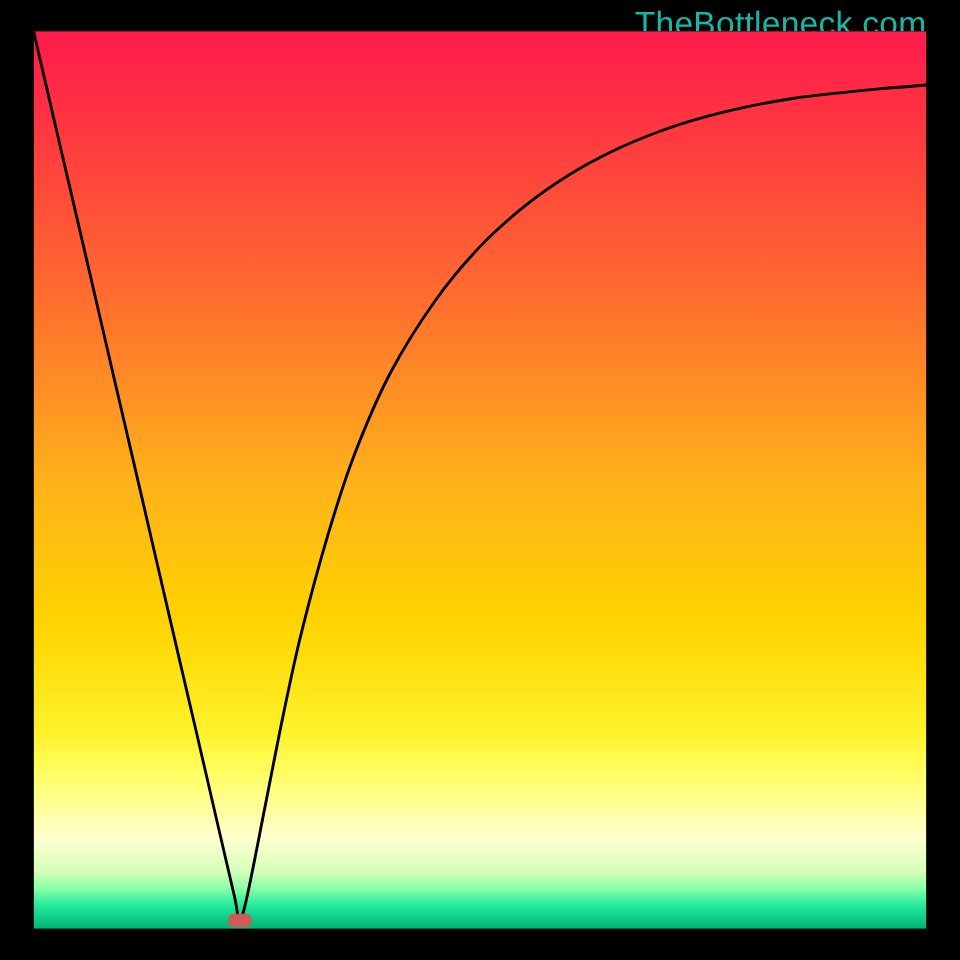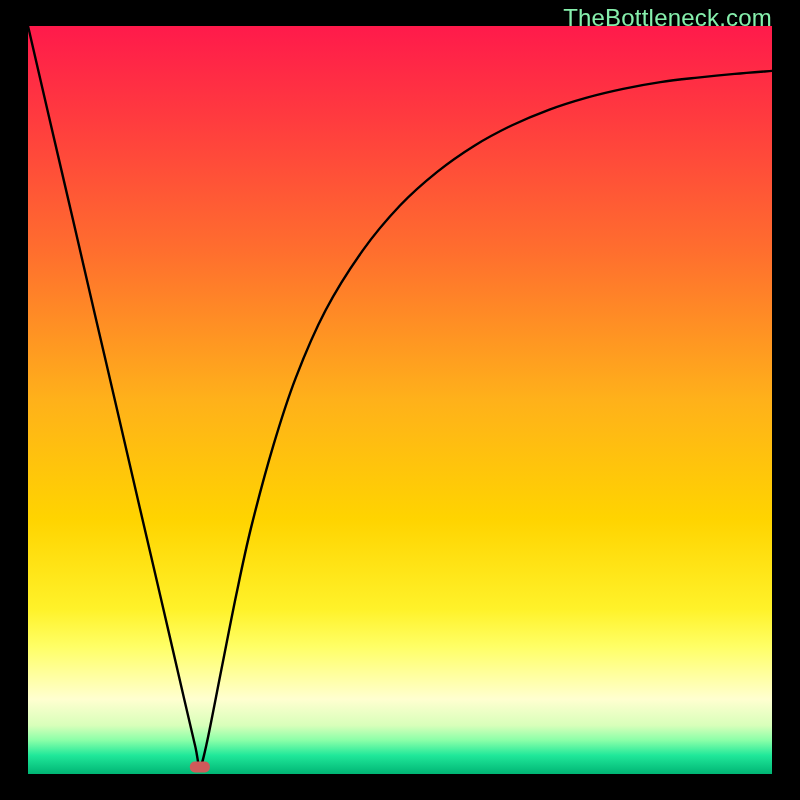--- a/index.html
+++ b/index.html
@@ -23,22 +23,22 @@
     position: absolute;
     left: 0;
     top: 0;
     width: 744px;
     height: 748px;
   }
   .watermark {
     position: absolute;
     top: 4px;
     right: 28px;
-    color: #86efac;
-    font-size: 24px;
+    color: #14b8a6;
+    font-size: 28px;
     font-weight: 400;
     letter-spacing: 0.2px;
     user-select: none;
   }
   svg { display: block; }
 </style>
 </head>
 <body>
 
 <div class="watermark">TheBottleneck.com</div>

